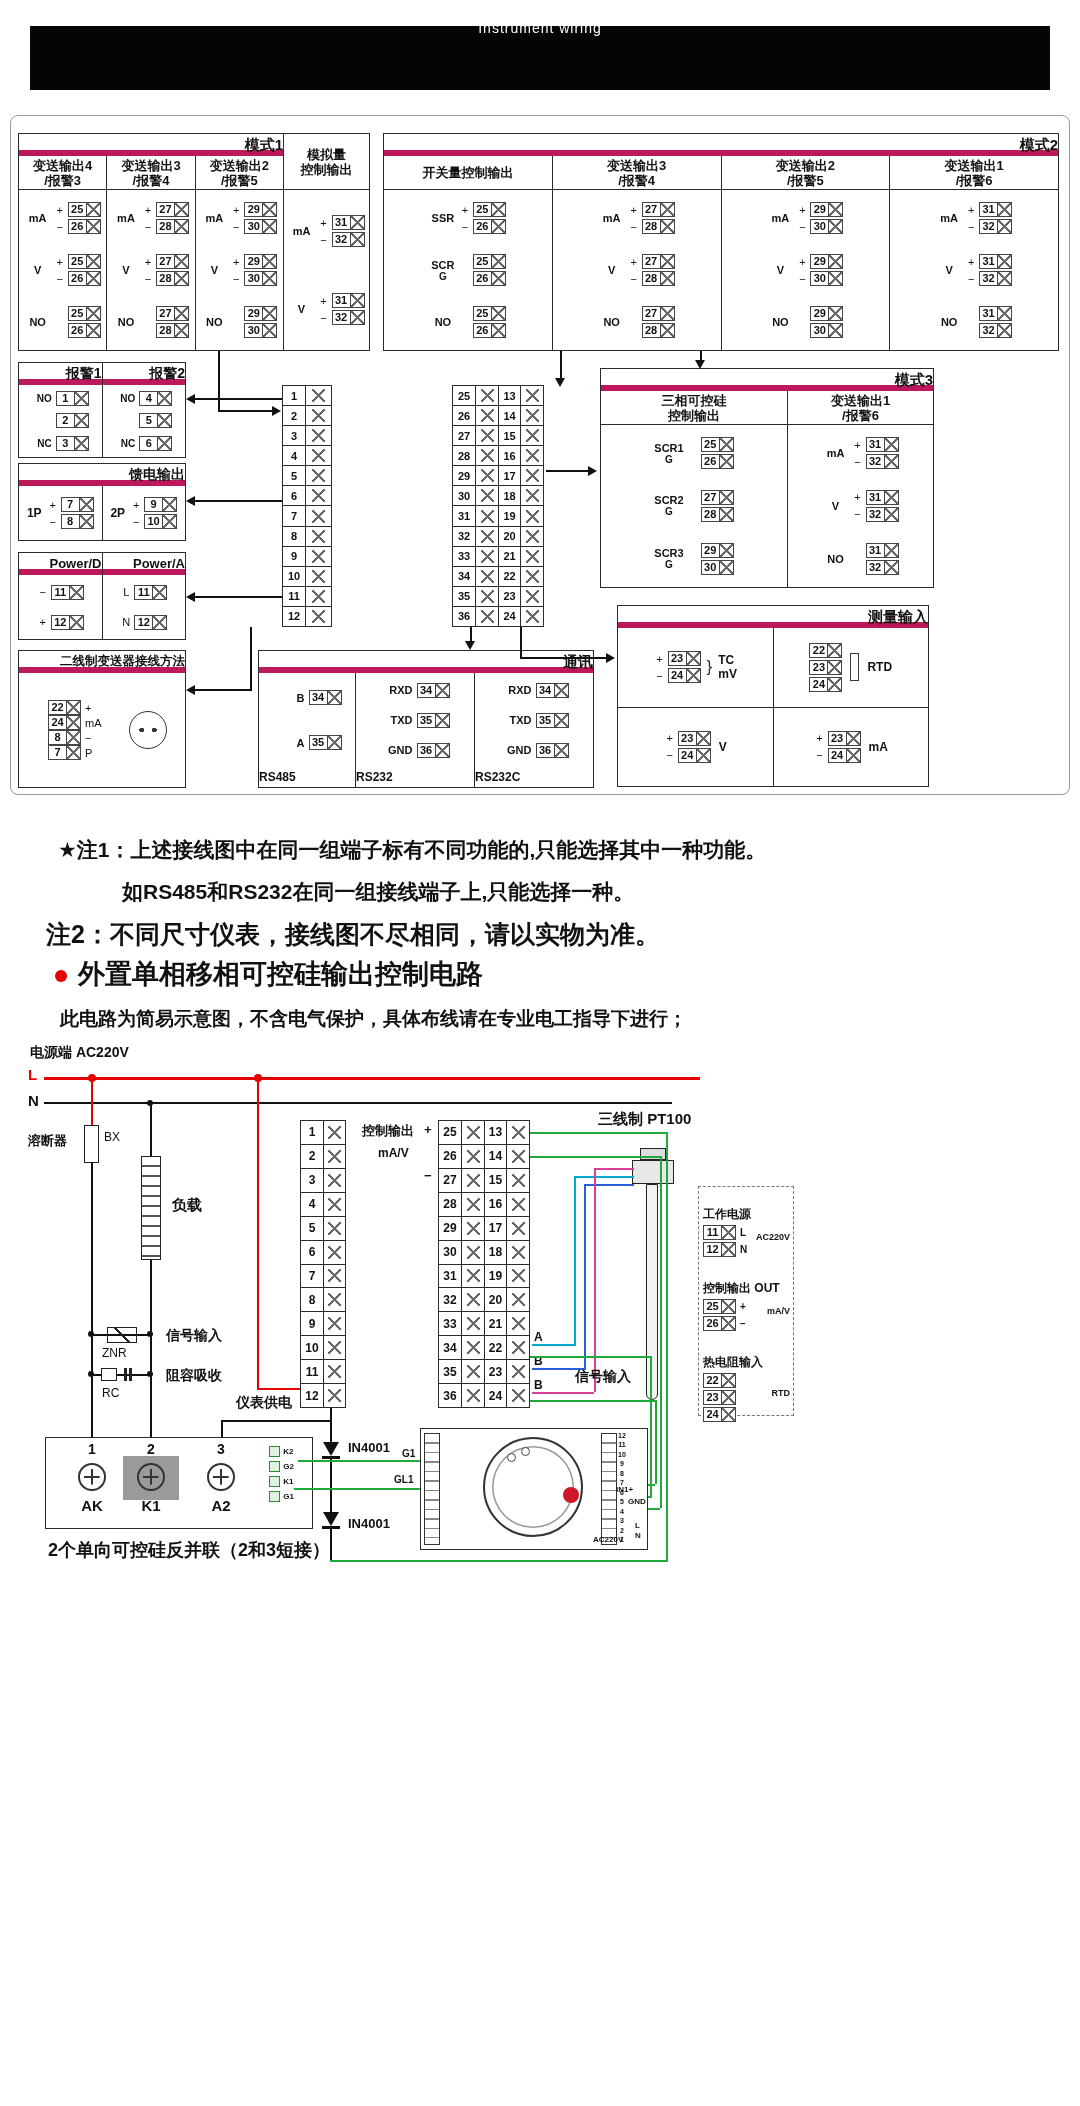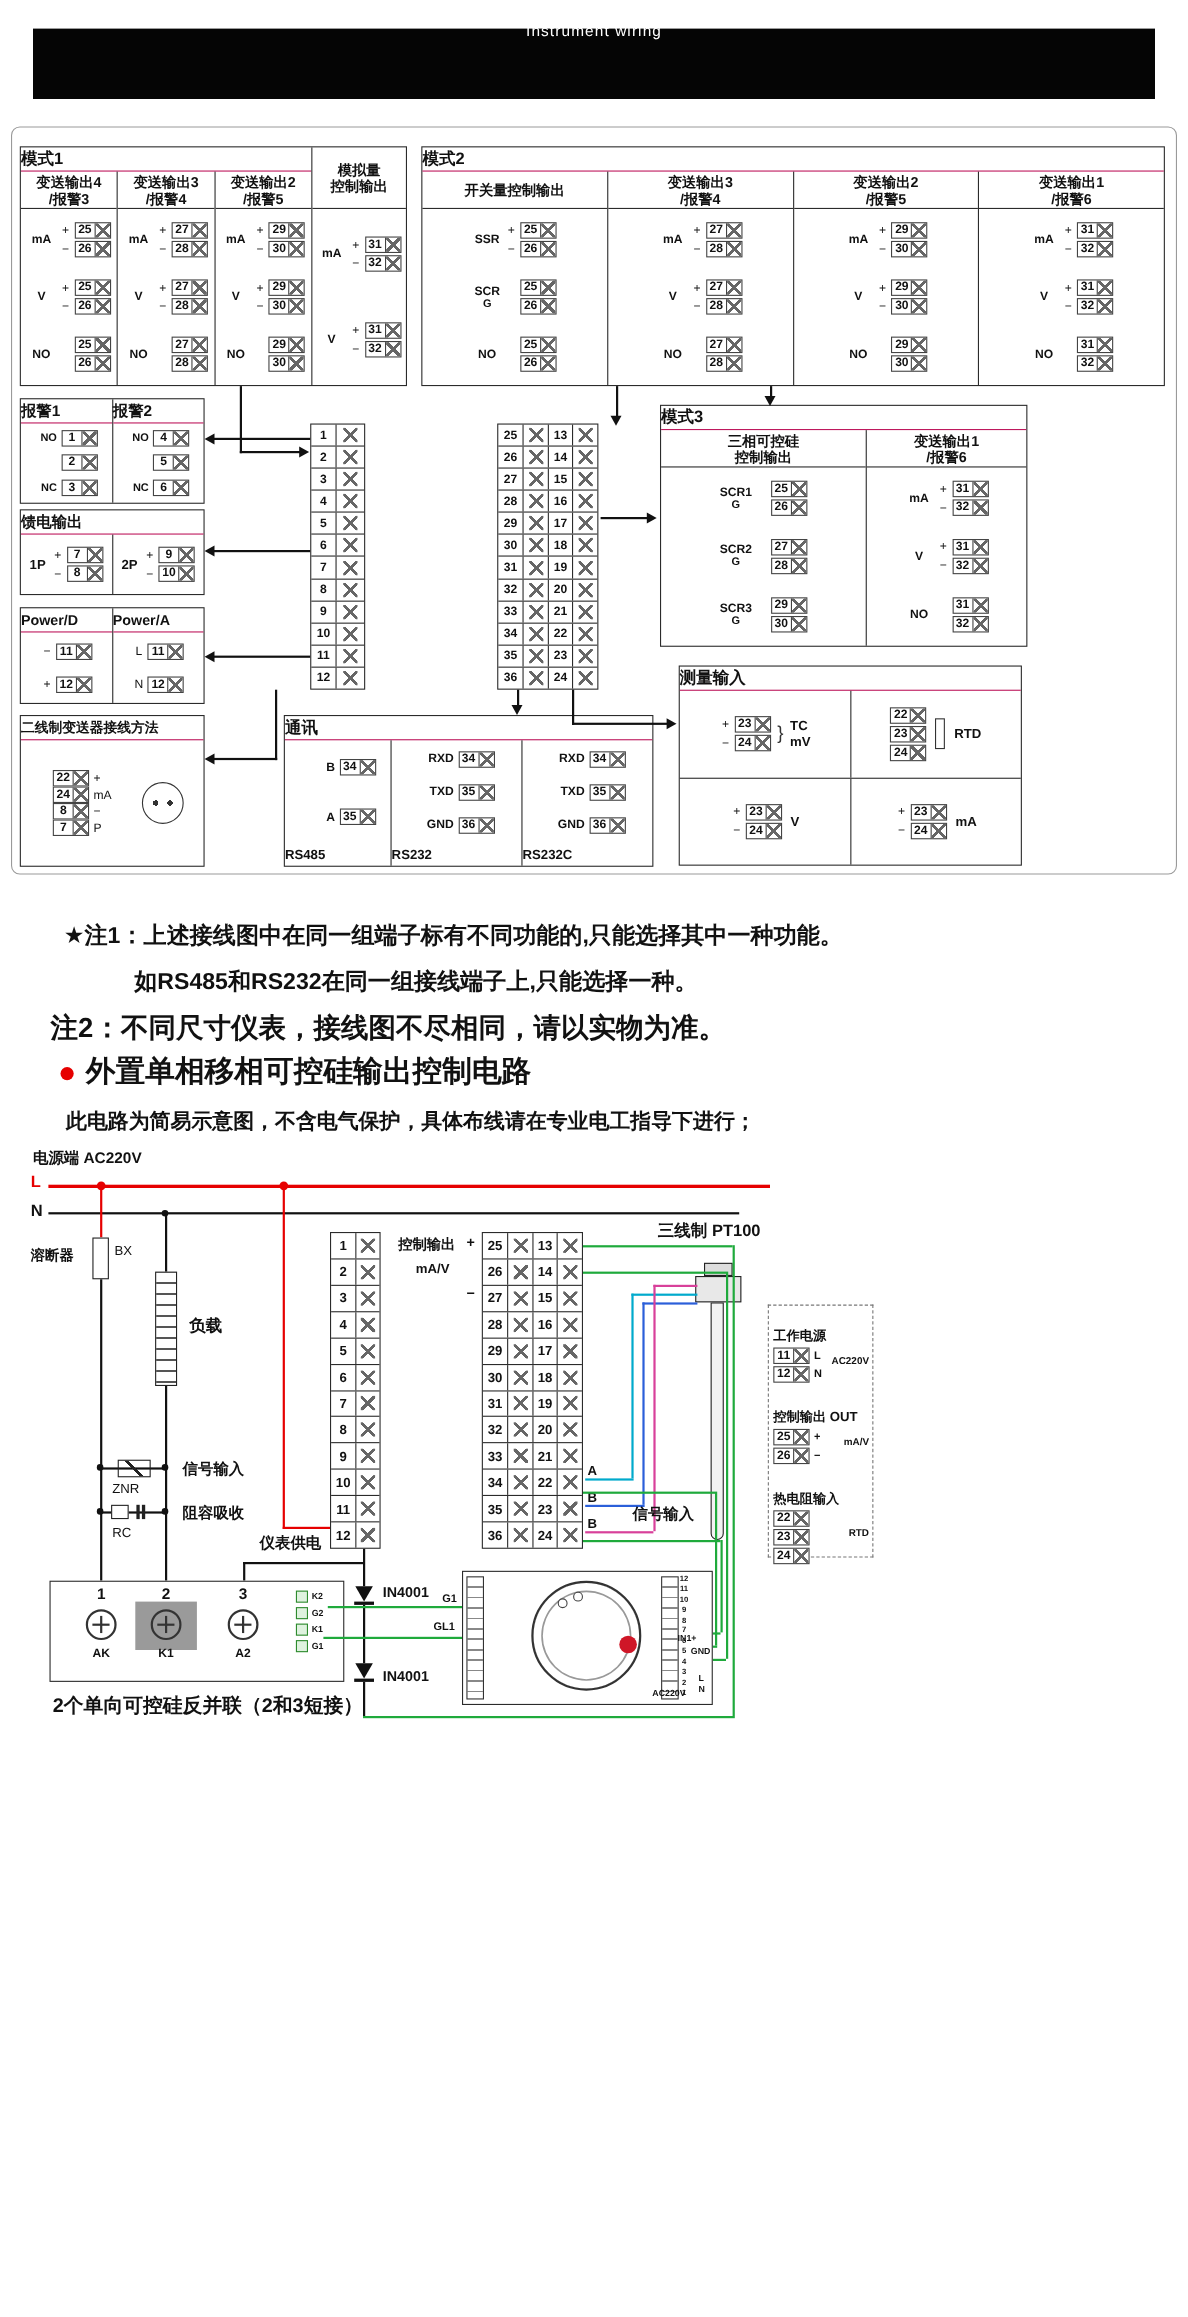--- a/index.html
+++ b/index.html
@@ -2,21 +2,21 @@
 <html><head>
 <meta charset="utf-8">
 <style>
 *{margin:0;padding:0;box-sizing:border-box;}
 html,body{width:1080px;}
 body{height:2106px;background:#fff;position:relative;color:#111;
  font-family:"Liberation Sans","DejaVu Sans",sans-serif;}
 .abs{position:absolute;}
 .box{position:absolute;border:1.5px solid #2b2b2b;background:#fff;}
 .vbox{display:flex;flex-direction:column;}
-.hdr{border-bottom:1px solid #be185d;text-align:left;font-size:15px;font-weight:bold;height:22px;line-height:21px;flex:0 0 auto;}
+.hdr{border-bottom:6px solid #be185d;text-align:right;font-size:15px;font-weight:bold;height:22px;line-height:21px;flex:0 0 auto;}
 .sub2{border-bottom:1px solid #2b2b2b;text-align:center;font-size:13px;font-weight:bold;height:34px;display:flex;flex-direction:column;justify-content:center;line-height:15px;flex:0 0 auto;}
 .mcol{flex:1;display:flex;flex-direction:column;min-width:0;}
 .mcol+.mcol{border-left:1px solid #2b2b2b;}
 .rows{flex:1;display:flex;flex-direction:column;justify-content:space-around;padding:2px 0;}
 .mrow{display:flex;align-items:center;justify-content:center;gap:3px;}
 .rlab{display:flex;flex-direction:column;align-items:center;font-size:11px;font-weight:bold;min-width:26px;}
 .rlab i{font-style:normal;font-size:10px;}
 .tstack{display:flex;flex-direction:column;gap:2px;}
 .trow{display:flex;align-items:center;gap:2px;}
 .sgn{width:12px;font-size:11px;text-align:center;}
@@ -63,21 +63,21 @@
 .prow{margin:2px 0;}
 .plab{font-size:10px;font-weight:bold;}
 .pside{position:absolute;right:3px;top:30px;font-size:9px;font-weight:bold;}
 .sterm{position:absolute;top:3px;width:56px;text-align:center;}
 .stnum{font-size:14px;font-weight:bold;}
 .stsym{height:38px;display:flex;align-items:center;justify-content:center;margin:1px 0;}
 .circ{width:28px;height:28px;border:2px solid #333;border-radius:50%;background:
  linear-gradient(#333,#333) center/2px 65% no-repeat,
  linear-gradient(#333,#333) center/65% 2px no-repeat;}
 .graypatch{position:absolute;left:77px;top:18px;width:56px;height:44px;background:#9a9a9a;}
-.stlab{font-size:11px;font-weight:bold;}
+.stlab{font-size:15px;font-weight:bold;}
 .minis{position:absolute;right:18px;top:8px;display:flex;flex-direction:column;gap:4px;}
 .minirow{display:flex;align-items:center;gap:3px;}
 .minisq{width:11px;height:11px;border:1.5px solid #2e8b2e;background:#dff2df;}
 .minilab{font-size:8px;font-weight:bold;}
 .vstrip{position:absolute;width:16px;border:1px solid #333;background:repeating-linear-gradient(180deg,#fff 0 8px,#888 8px 9.5px);}
 .mnumbers{position:absolute;display:flex;flex-direction:column;height:112px;justify-content:space-between;}
 .mnum{font-size:7px;line-height:8px;font-weight:bold;text-align:center;}
 .dial{position:absolute;left:62px;top:8px;width:100px;height:100px;border:2.5px solid #333;border-radius:50%;
  box-shadow:inset 0 0 0 7px #fff,inset 0 0 0 8.5px #999;background:#fff;}
 .sc{position:absolute;width:9px;height:9px;border:1.5px solid #444;border-radius:50%;background:#fff;}

